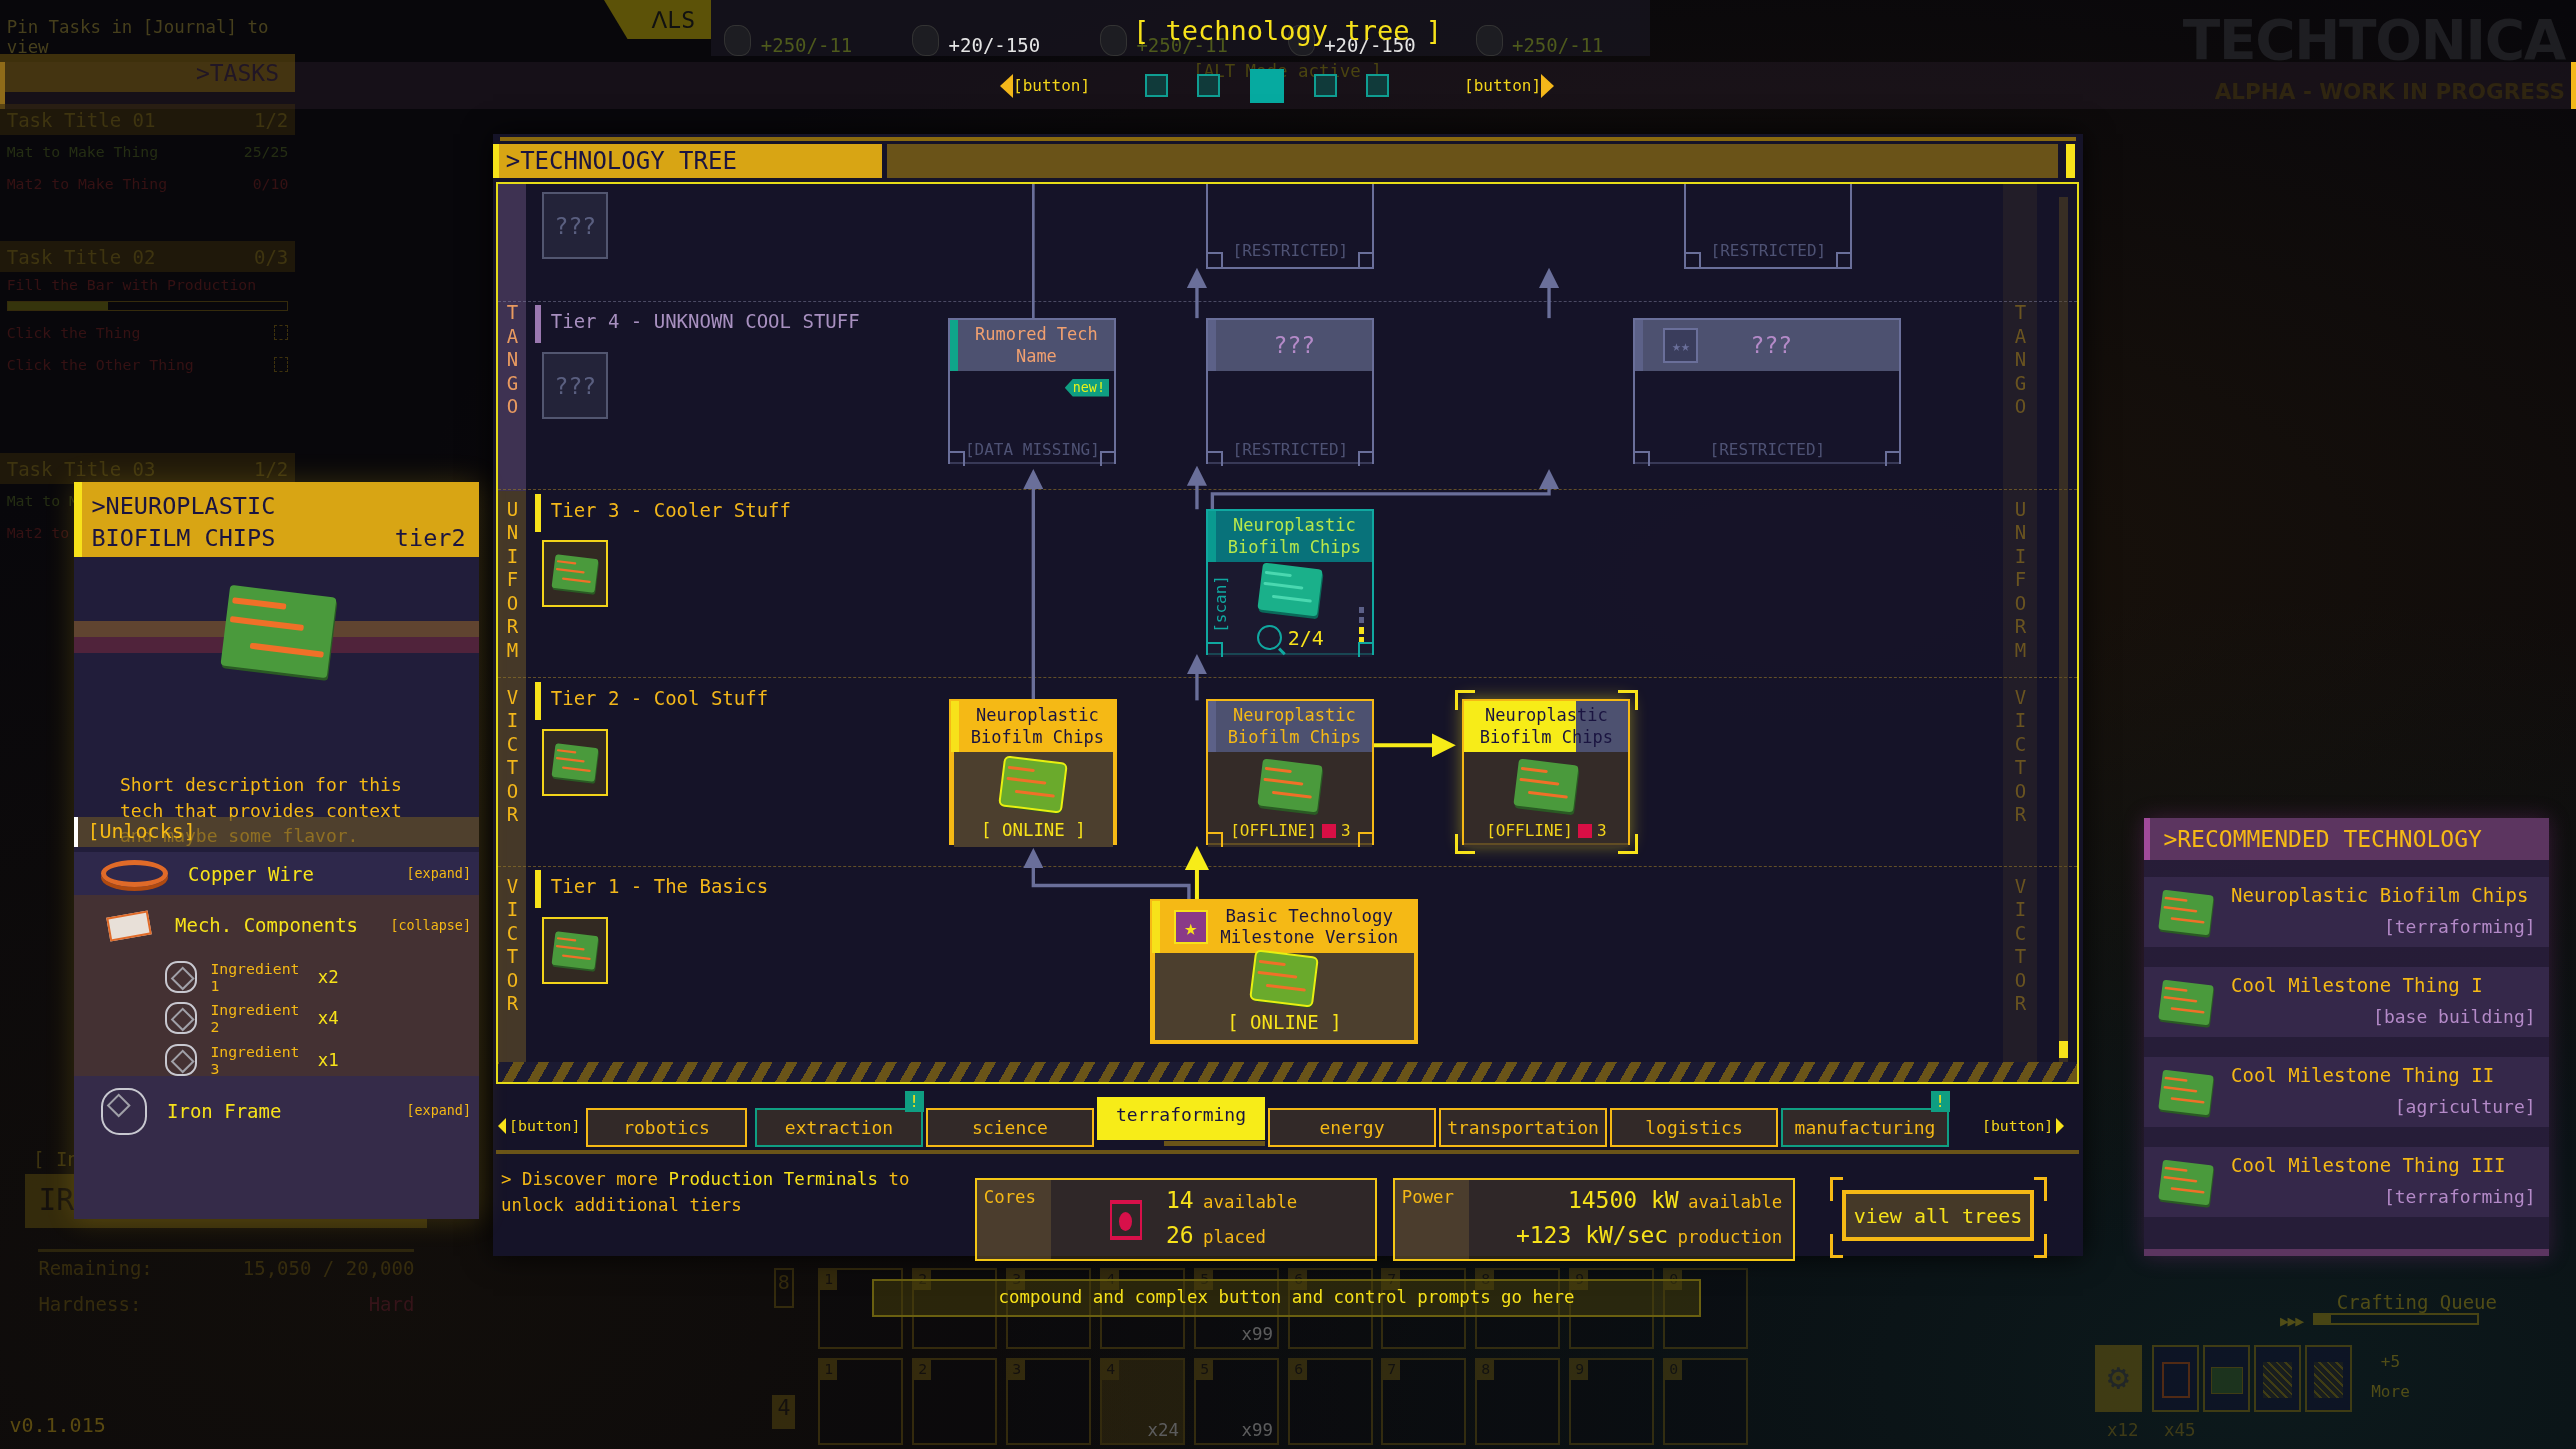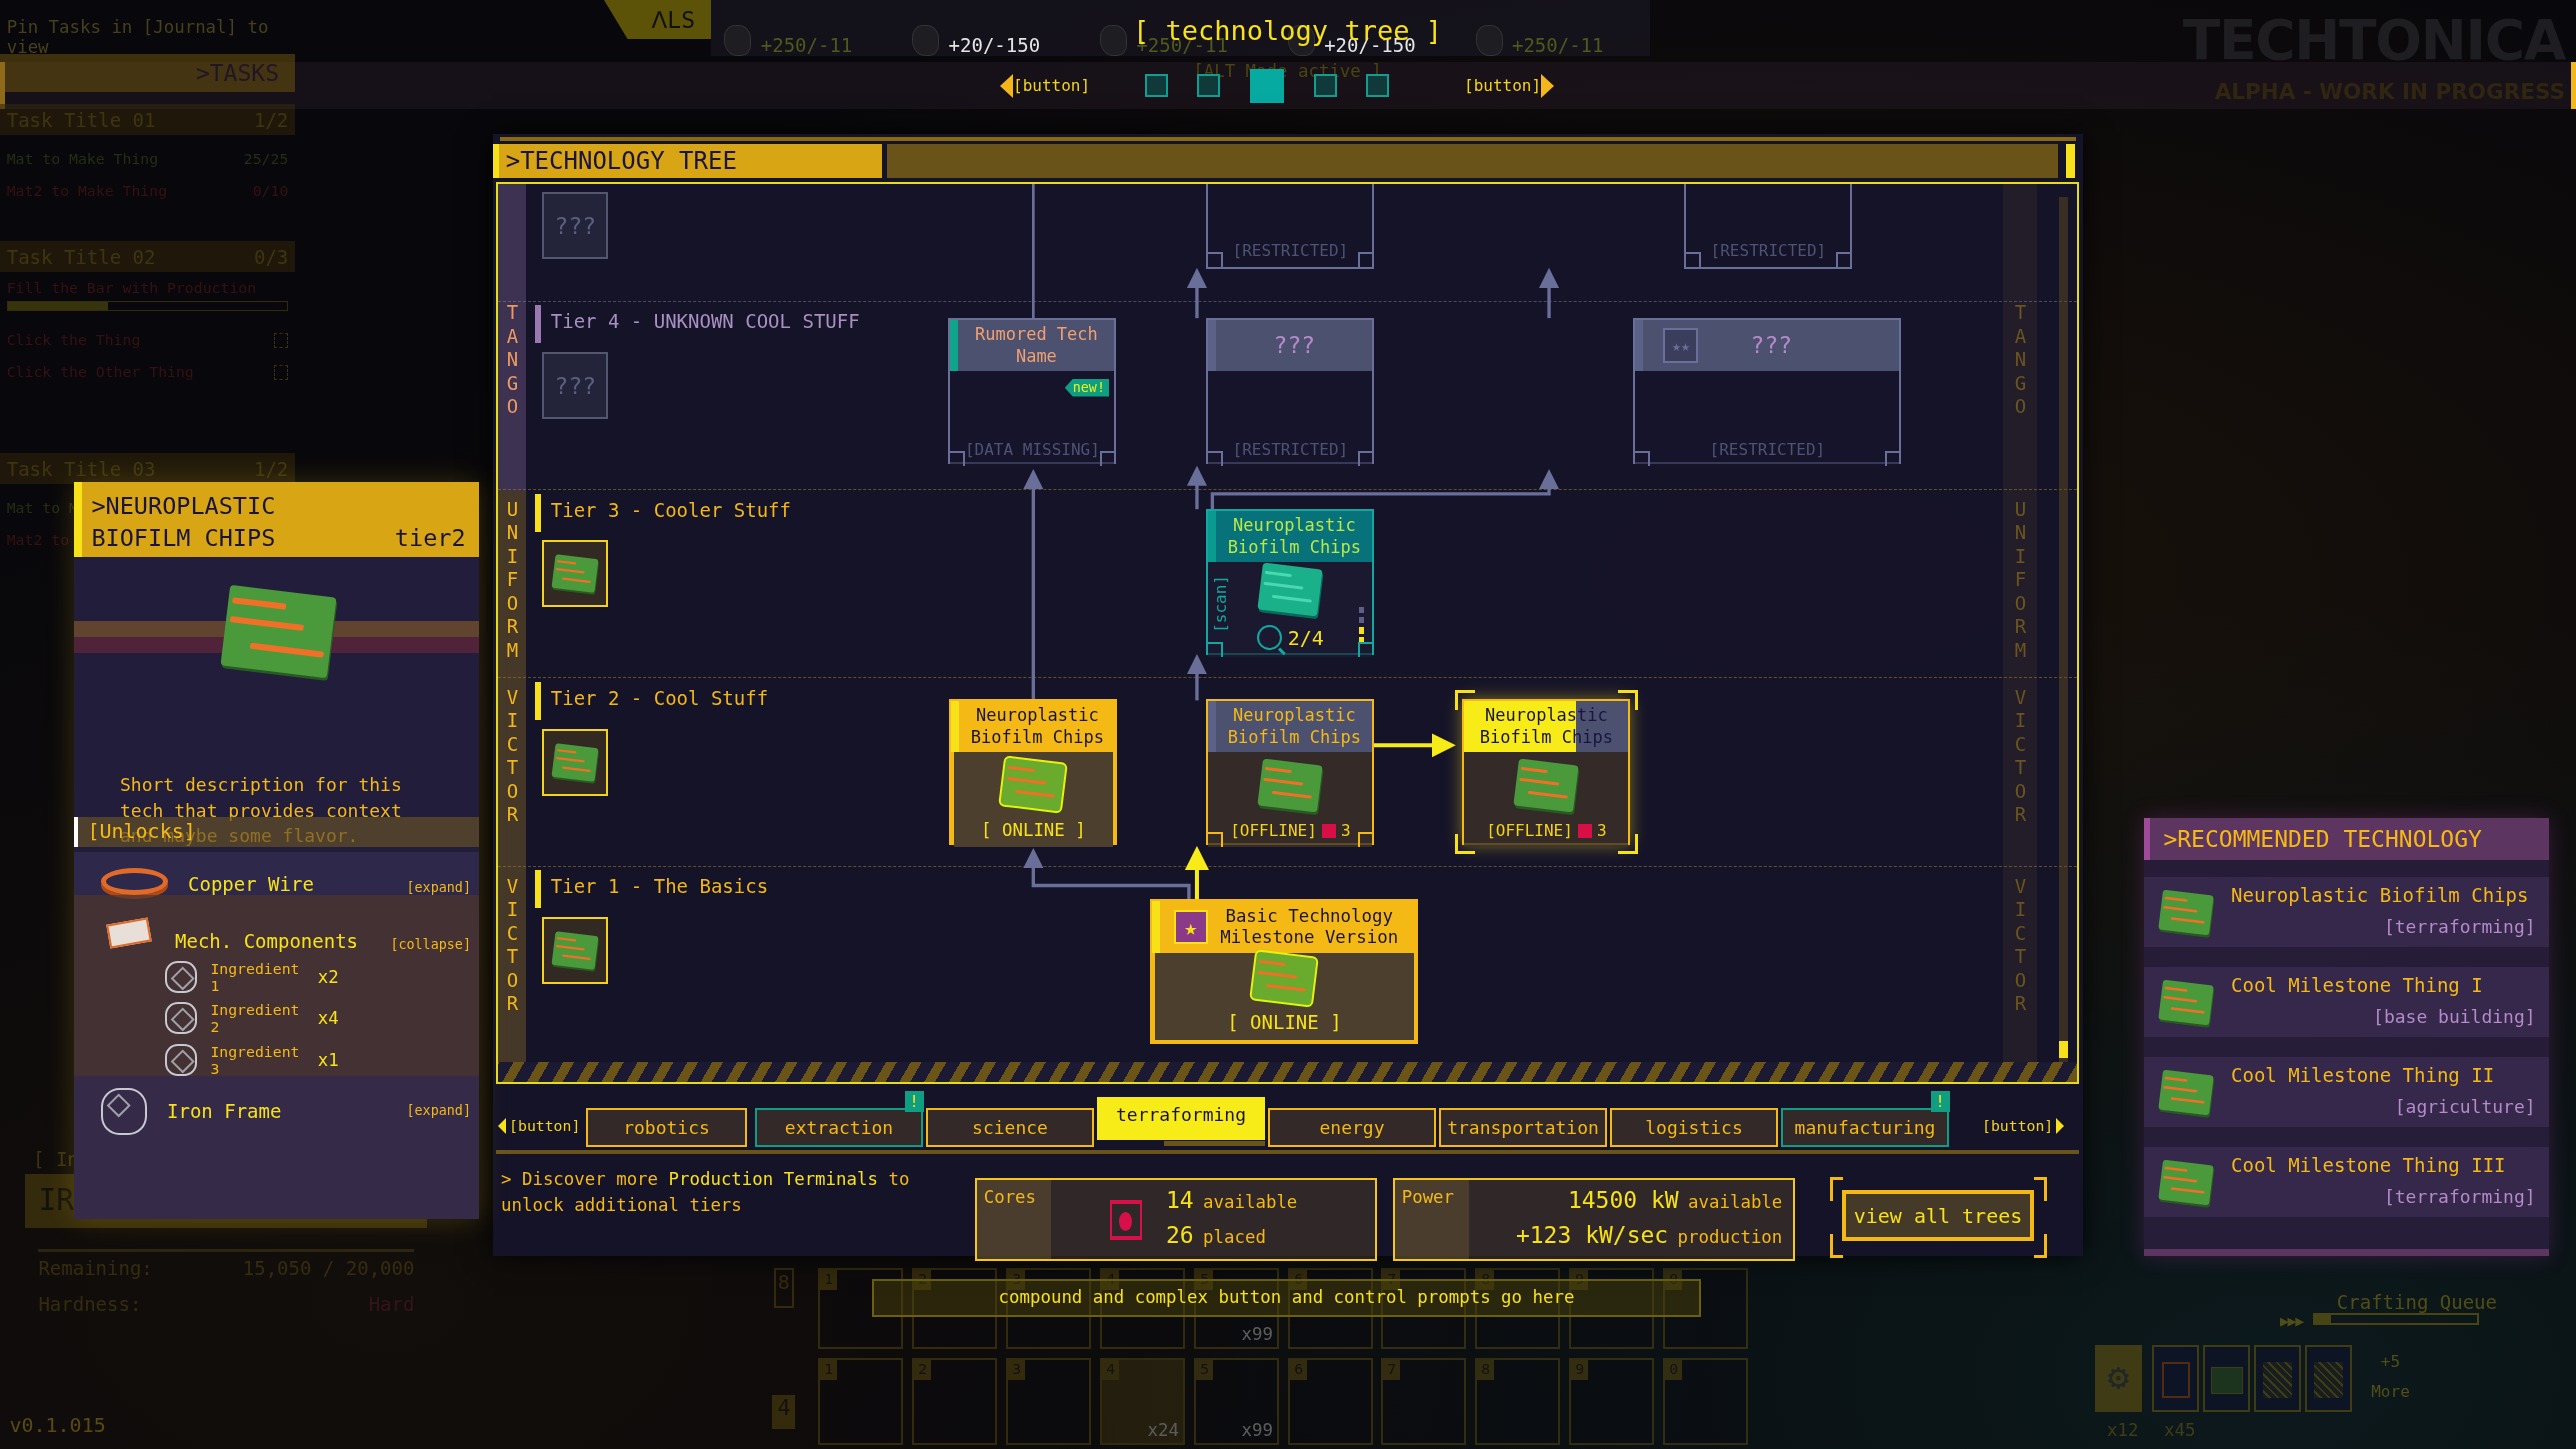--- a/index.html
+++ b/index.html
@@ -35,21 +35,21 @@
 #logo .s{font-family:"DejaVu Sans",sans-serif;font-weight:bold;font-size:21.5px;color:#2f2510;margin-top:10.7px}
 #right-edge-bar{left:2571px;top:62px;width:5.4px;height:47px;background:#f3b71a}
 
 
 #tasks{left:0;top:0;width:295px;height:604px;opacity:.55}
 #tasks .pin{position:absolute;left:6.7px;top:17.4px;font-size:17.4px;color:#7a6e2a}
 #tasks .hdr{position:absolute;left:0;top:54px;width:295px;height:38px;background:#6b520d;text-align:right;padding-right:16px;font-size:23px;color:#2a1c30;line-height:38px}
 #tasks .hbar{position:absolute;left:0;top:62px;width:5.4px;height:47px;background:#f3b71a}
 .task{position:absolute;left:0;width:295px}
 .task .tt{height:31px;background:rgba(80,60,10,.6);display:flex;justify-content:space-between;align-items:center;padding:0 6.7px;font-size:19px;color:#6b5a14}
-.task .row{display:flex;justify-content:space-between;padding:0 6.7px;font-size:14.8px;height:32px;align-items:flex-end}
+.task .row{display:flex;justify-content:space-between;padding:0 6.7px;font-size:14.8px;height:32px;align-items:center}
 .row.ok{color:#3c4d1a}.row.bad{color:#5a1a1a}
 .pbar{margin:5.4px 6.7px;height:9.4px;border:1.3px solid #5a4a0e;position:relative}
 .pbar i{position:absolute;left:0;top:0;bottom:0;background:#5a5a0e}
 .chk{width:14.8px;height:14.8px;border:1.3px dashed #6a5410}
 
 
 #tree{left:493px;top:134px;width:1590px;height:1122px;background:rgba(22,20,42,.96);box-shadow:0 0 27px rgba(0,0,0,.8)}
 #tree-topline{left:6.7px;top:2.7px;width:1576px;height:4px;background:#8a6a10}
 #tree-header{left:0;top:10px;width:1590px;height:34px}
 #tree-header .lbl{position:absolute;left:0;top:0;width:389px;height:34px;background:#d8a514;border-left:6.7px solid #f7e21a;font-size:24px;color:#1a1440;line-height:34px;padding-left:6.7px}
@@ -165,21 +165,21 @@
 #detail{left:74px;top:482px;width:405px;height:737px;background:rgba(34,30,60,.97);box-shadow:0 0 27px rgba(247,200,26,.2)}
 #detail-head{position:absolute;left:0;top:0;width:405px;height:75px;background:#d8a514;border-left:8px solid #f7e21a}
 #detail-title{position:absolute;left:9.4px;top:8px;font-size:23.5px;line-height:32px;color:#1a1440;width:282px}
 #detail-tier{position:absolute;right:13.4px;bottom:5.4px;font-size:23.5px;color:#1a1440}
 #detail-img{position:absolute;left:0;top:75px;width:405px;height:221px}
 #detail-img .stripe1{position:absolute;left:0;top:64px;width:405px;height:16px;background:rgba(150,100,40,.55)}
 #detail-img .stripe2{position:absolute;left:0;top:80px;width:405px;height:16px;background:rgba(120,40,60,.55)}
 #detail-img .chip{position:absolute;left:151px;top:34px}
 #detail-desc{position:absolute;left:46px;top:215px;width:322px;font-size:18px;line-height:25.5px;color:#f5b915}
 #unlocks-hdr{position:absolute;left:0;top:335px;width:405px;height:29.5px;background:rgba(100,80,40,.7);border-left:4px solid #ffffff;padding-left:9.4px;font-size:20px;line-height:29.5px;color:#f5b915}
-.unlock{position:absolute;left:0;width:405px;display:flex;align-items:flex-end;padding-left:27px}
+.unlock{position:absolute;left:0;width:405px;display:flex;align-items:center;padding-left:27px}
 .unlock .nm{font-size:19px;color:#f7e21a;margin-left:20px;flex:1}
 .unlock .act{font-size:13.4px;color:#f5b915;margin-right:8px}
 .ing{position:absolute;left:91px;display:flex;align-items:center;gap:13.4px}
 .ing .nm{font-size:14.8px;color:#f5b915;width:94px}
 .ing .q{font-size:17.4px;color:#f7e21a}
 .dodec{width:32px;height:32px;border:2.7px solid #c8c8d0;border-radius:40%;position:relative}
 .dodec:before{content:"";position:absolute;left:6.7px;top:6.7px;width:13.4px;height:13.4px;border:2px solid #a0a0a8;transform:rotate(45deg)}
 .coil{width:67px;height:27px;border:5.4px solid #e06a28;border-radius:50%;box-shadow:0 4px 0 #b04a10}
 .mech{width:54px;height:40px;position:relative}
 .mech:before{content:"";position:absolute;left:6.7px;top:9.4px;width:38px;height:20px;background:#e8e0d8;border:2.7px solid #e06a28;transform:rotate(-10deg)}

